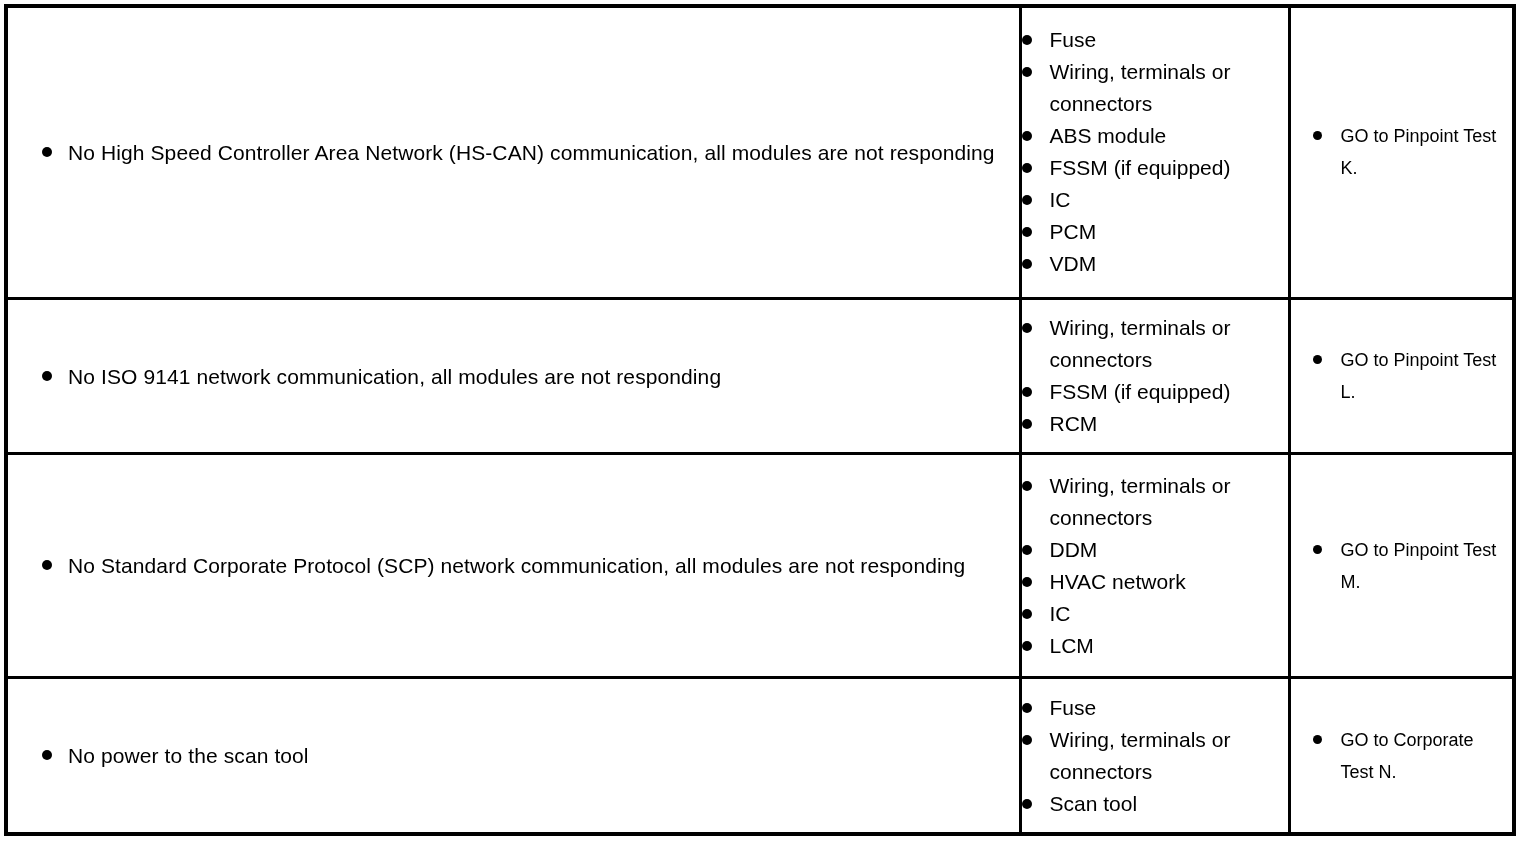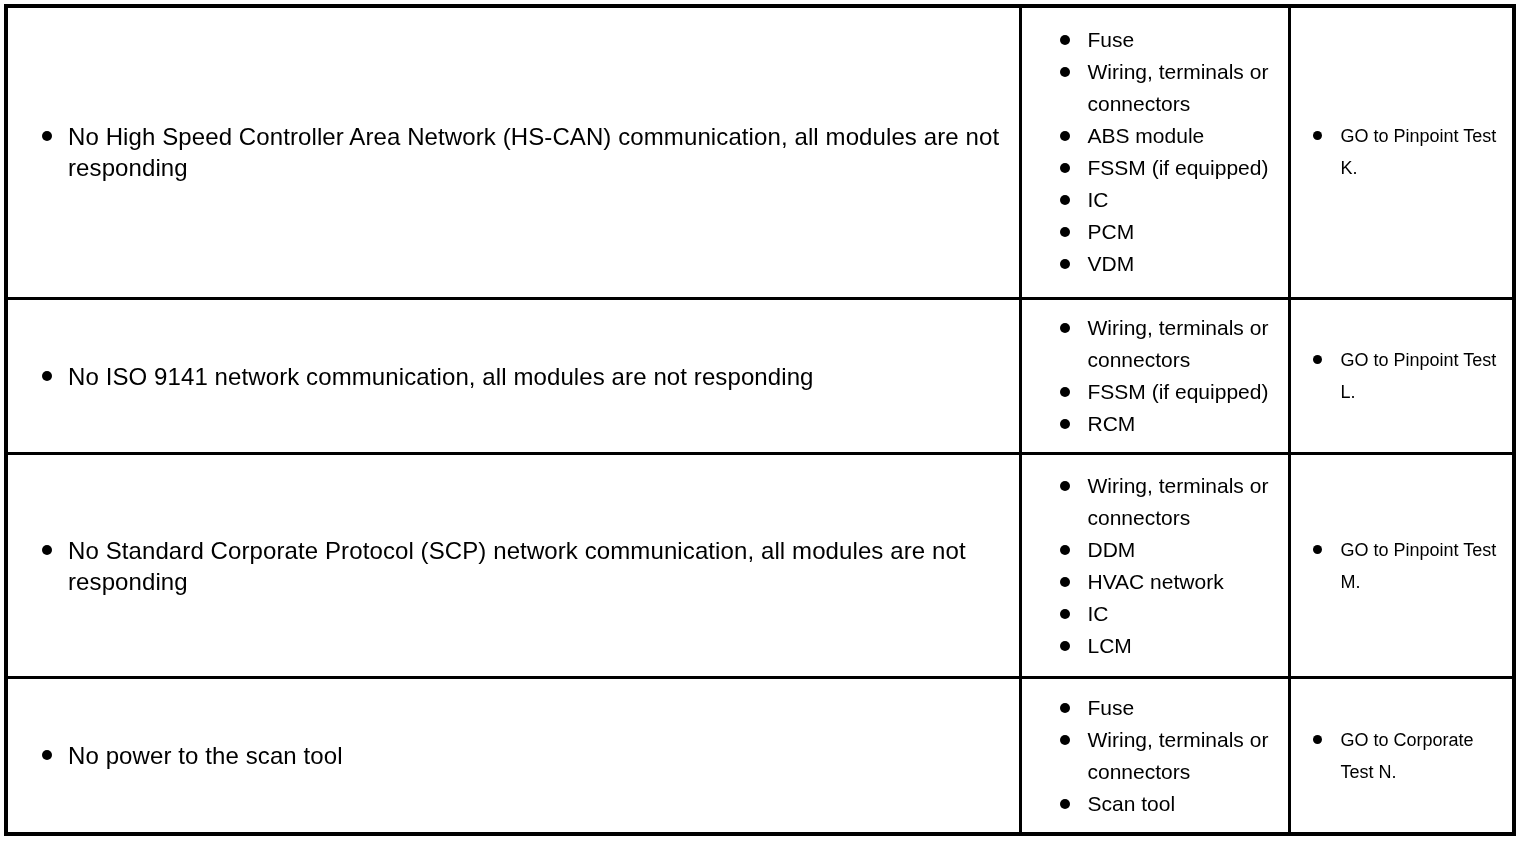--- a/index.html
+++ b/index.html
@@ -89,33 +89,32 @@
     background: #000000;
     display: block;
   }
 
   
   .cell-symptom ul.blist {
     padding-left: 34px;
   }
   .cell-symptom ul.blist li {
     padding-left: 26px;
-    font-size: 24px;
+    font-size: 21px;
     line-height: 31px;
     letter-spacing: 0.1px;
   }
   .cell-symptom ul.blist li .bullet {
     width: 10px;
     height: 10px;
     top: 10px;
   }
 
   
   .cell-sources ul.blist {
-    padding-left: 38px;
   }
   .cell-sources ul.blist li {
     padding-left: 28px;
     font-size: 21px;
     line-height: 32px;
   }
   .cell-sources ul.blist li .bullet {
     width: 10px;
     height: 10px;
     top: 11px;

